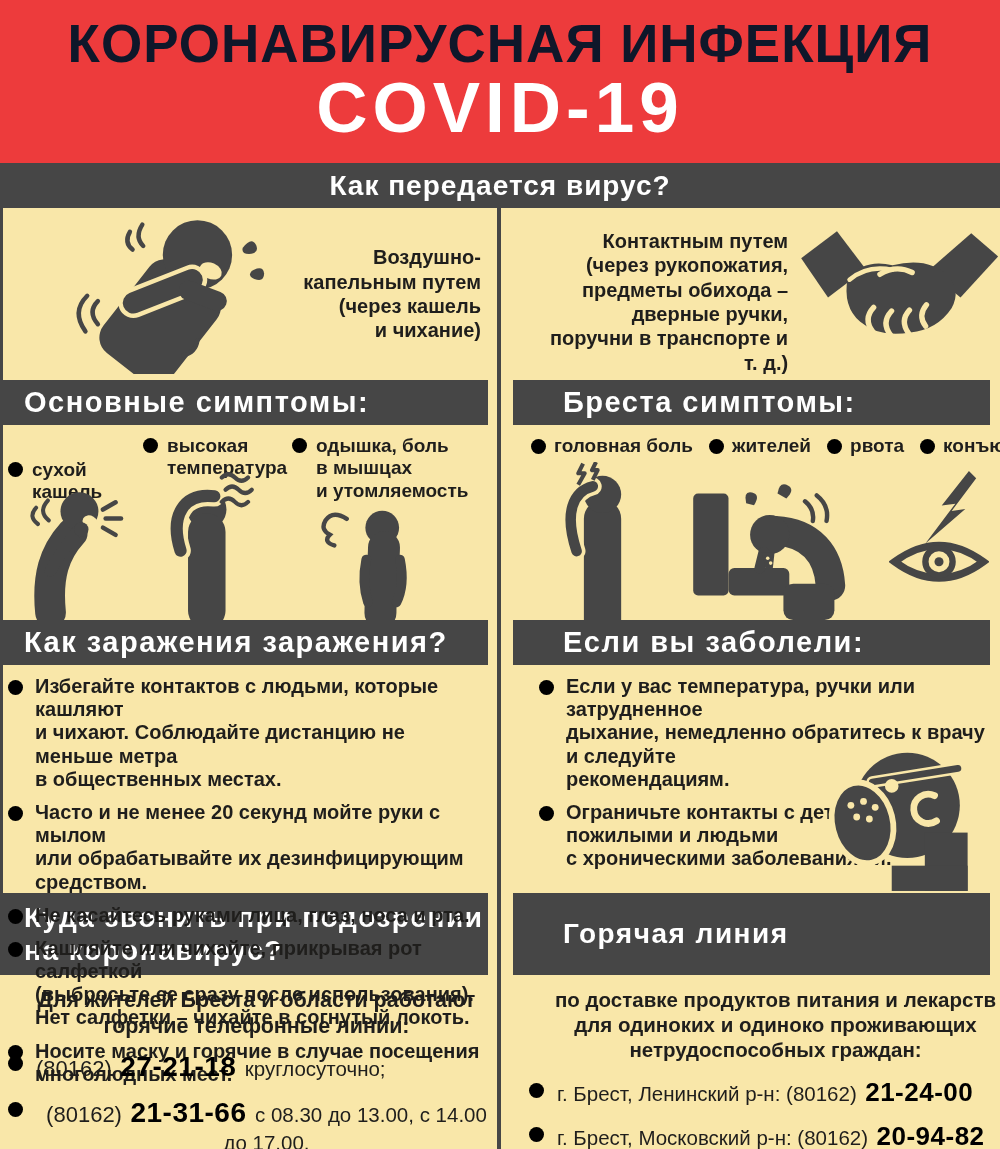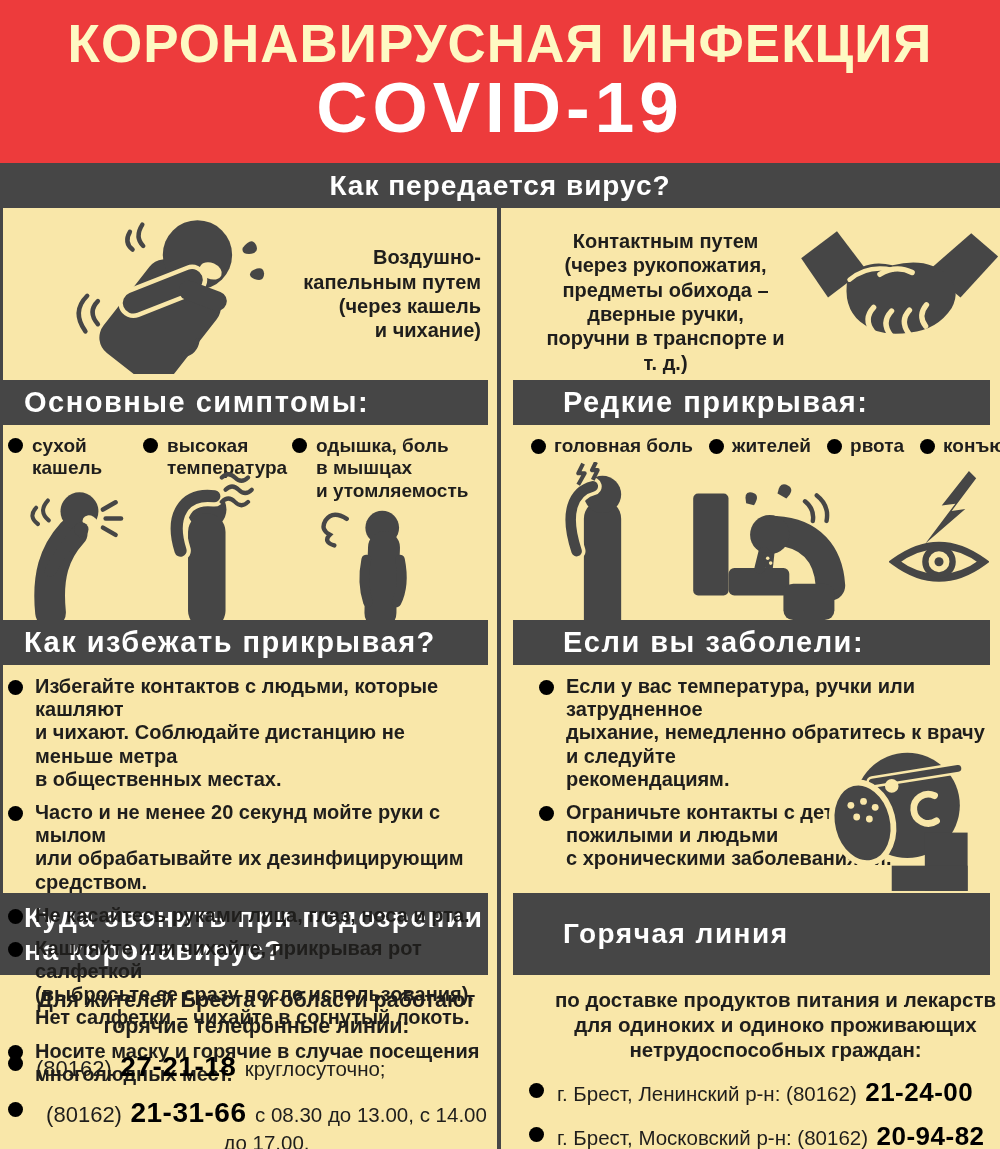--- a/index.html
+++ b/index.html
@@ -7,21 +7,21 @@
     --dark:#464646;
     --cream:#f9e7a9;
     --ink:#1f1e1c;
   }
   *{margin:0;padding:0;box-sizing:border-box;}
   body{font-family:"Liberation Sans","DejaVu Sans",sans-serif;background:#ffffff;}
   .poster{width:1000px;height:1149px;background:var(--cream);overflow:hidden;position:relative;}
 
   
   .red-header{height:163px;background:var(--red);text-align:center;padding-top:16px;}
-  .red-header .t1{color:#fef9c3;font-weight:700;font-size:53px;letter-spacing:1px;line-height:1.05;}
+  .red-header .t1{color:#0f172a;font-weight:700;font-size:53px;letter-spacing:1px;line-height:1.05;}
   .red-header .t2{color:#fff;font-weight:700;font-size:71px;letter-spacing:5px;line-height:1.0;}
   .banner{height:45px;background:var(--dark);color:#fff;font-weight:700;font-size:28px;
           display:flex;align-items:center;justify-content:center;letter-spacing:1px;}
 
   
   .pbody{display:flex;height:941px;position:relative;}
   .left-edge{position:absolute;left:0;top:0;width:3px;height:767px;background:var(--dark);}
   .col{position:relative;}
   .col.left{width:497px;}
   .divider{width:4px;background:var(--dark);height:100%;}
@@ -38,21 +38,21 @@
   .col.left .bar{width:488px;padding-left:24px;}
   .col.right .bar{width:477px;margin-left:12px;padding-left:50px;}
   .bar.tall{height:82px;font-size:28px;line-height:1.18;}
   .pre{white-space:pre-line;}
 
   
   .trans-wrap{display:flex;height:100%;align-items:center;}
   .trans-wrap.leftside{justify-content:flex-start;padding-left:60px;}
   .caption{font-weight:700;font-size:20px;line-height:1.22;color:var(--ink);}
   .caption.right-al{text-align:right;width:185px;margin-left:18px;}
-  .caption.left-al{text-align:center;width:250px;margin-left:42px;margin-top:16px;}
+  .caption.left-al{text-align:right;width:250px;margin-left:42px;margin-top:16px;}
 
   
   .dot{width:15px;height:15px;border-radius:50%;background:#000;flex:0 0 auto;}
   .sym-item{position:absolute;top:10px;display:flex;gap:9px;align-items:flex-start;}
   .sym-label{font-weight:700;font-size:19px;line-height:1.18;color:var(--ink);}
   .sym-item .dot{margin-top:3px;}
   .rare-row{position:absolute;top:10px;left:30px;display:flex;gap:16px;}
   .rare-item{display:flex;gap:8px;align-items:center;}
   .rare-item .sym-label{white-space:nowrap;}
   .icon-abs{position:absolute;}
@@ -119,21 +119,21 @@
           <div class="caption right-al pre">Воздушно-
 капельным путем
 (через кашель
 и чихание)</div>
         </div>
       </div>
 
       <div class="bar">Основные симптомы:</div>
 
       <div class="sec sec-sym">
-        <div class="sym-item" style="left:8px;width:130px;">
+        <div class="sym-item" style="left:8px;width:130px;margin-top:24px;">
           <span class="dot"></span>
           <span class="sym-label pre">сухой
 кашель</span>
         </div>
         <div class="sym-item" style="left:143px;width:160px;">
           <span class="dot"></span>
           <span class="sym-label pre">высокая
 температура</span>
         </div>
         <div class="sym-item" style="left:292px;width:190px;">
@@ -172,21 +172,21 @@
 
         <svg class="icon-abs" style="left:320px;bottom:0;" viewBox="0 0 135 160" width="120" height="142">
           <path class="s" stroke-width="5" stroke-linecap="round" d="M30,46 q-16,-10 -24,2 q-6,10 5,16 q-8,8 5,12"></path>
           <circle class="f" cx="70" cy="56" r="19"></circle>
           <path class="s" stroke-width="36" stroke-linecap="round" d="M72,78 C72,94 68,122 68,152"></path>
           <path class="s" stroke-width="11" stroke-linecap="round" d="M52,92 C48,112 50,128 54,140"></path>
           <path class="s" stroke-width="11" stroke-linecap="round" d="M90,92 C94,112 92,128 86,140"></path>
         </svg>
       </div>
 
-      <div class="bar">Как избежать прикрывая?</div>
+      <div class="bar">Как заражения заражения?</div>
 
       <div class="sec sec-bullets">
         <ul class="blist">
           <li>
             <span class="dot"></span>
             <span class="btxt pre">Избегайте контактов с людьми, которые кашляют
 и чихают. Соблюдайте дистанцию не меньше метра
 в общественных местах.</span>
           </li>
           <li>
@@ -259,21 +259,21 @@
             <path class="cs" stroke-width="6" stroke-linecap="round" d="M88,112 q-11,-14 1,-27"></path>
             <path class="cs" stroke-width="6" stroke-linecap="round" d="M108,116 q-11,-14 1,-27"></path>
             <path class="cs" stroke-width="6" stroke-linecap="round" d="M128,114 q-10,-14 1,-26"></path>
             <path class="cs" stroke-width="6" stroke-linecap="round" d="M147,106 q-9,-12 1,-24"></path>
             <path class="cs" stroke-width="6" stroke-linecap="round" d="M96,48 q18,-11 36,-2"></path>
             <path class="cs" stroke-width="5" stroke-linecap="round" d="M62,54 q20,-17 48,-11"></path>
           </svg>
         </div>
       </div>
 
-      <div class="bar">Редкие прикрывая:</div>
+      <div class="bar">Бреста симптомы:</div>
 
       <div class="sec sec-sym">
         <div class="rare-row">
           <div class="rare-item">
             <span class="dot"></span>
             <span class="sym-label">головная боль</span>
           </div>
           <div class="rare-item">
             <span class="dot"></span>
             <span class="sym-label">жителей</span>

